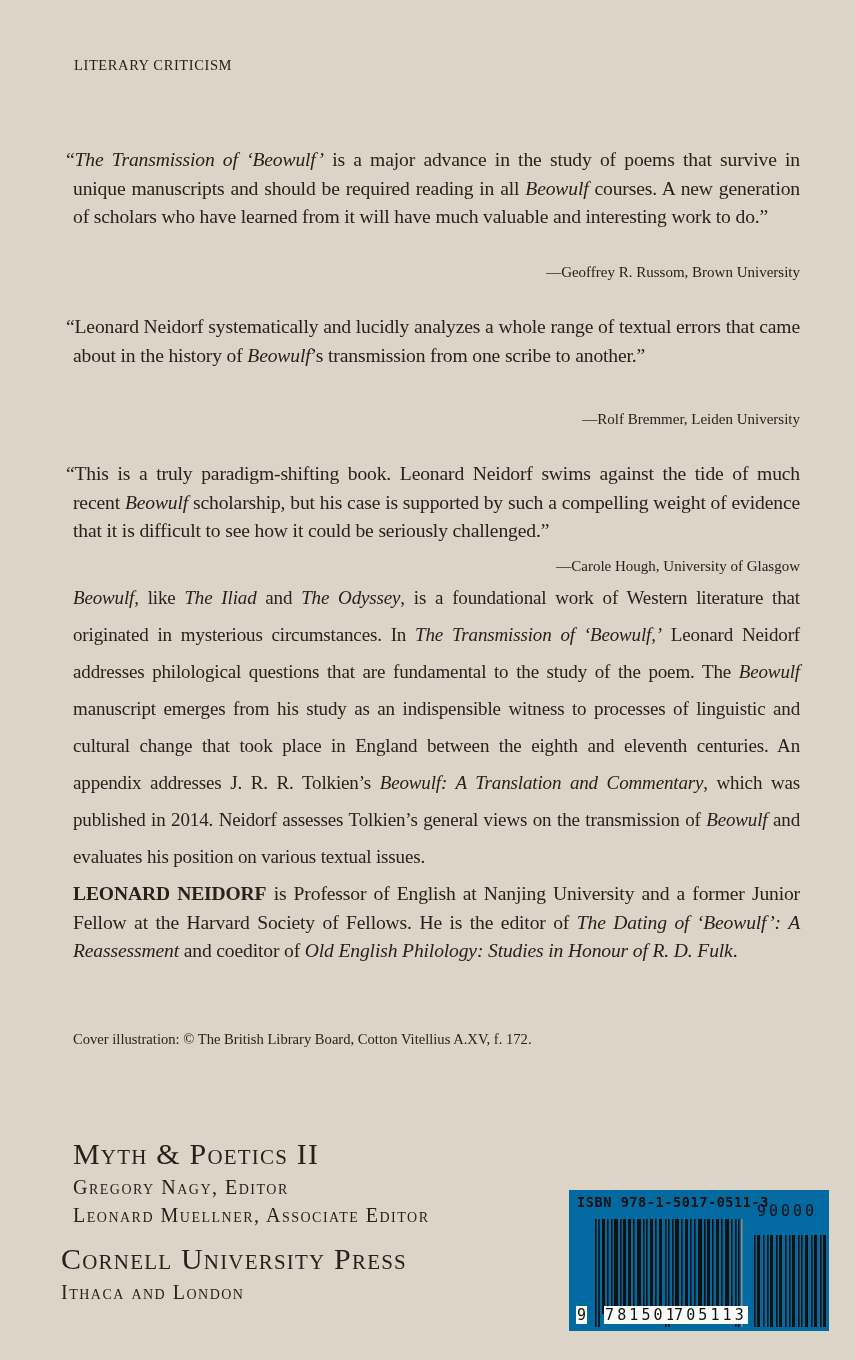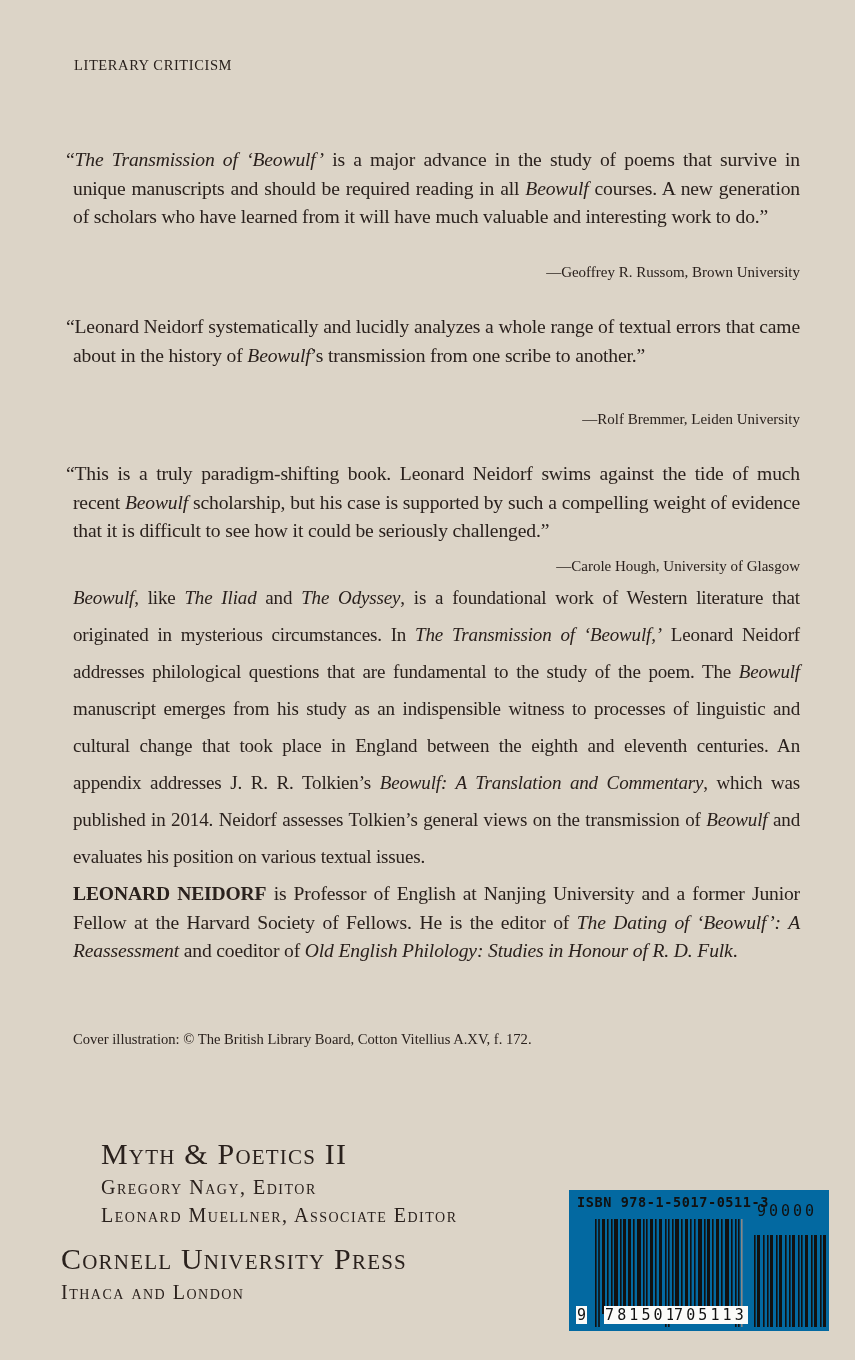--- a/index.html
+++ b/index.html
@@ -70,21 +70,20 @@
       top: 1029px;
       font-size: 14.6px;
       line-height: 20px;
     }
     .series {
       position: absolute;
       left: 73px;
       top: 1135px;
       font-variant: small-caps;
       letter-spacing: 1.2px;
-      margin-left: 28px;
     }
     .series .title { font-size: 30px; line-height: 38px; display: block; }
     .series .ed { font-size: 20px; line-height: 28px; display: block; letter-spacing: 1.5px; }
     .publisher {
       position: absolute;
       left: 61px;
       top: 1240px;
       font-variant: small-caps;
       letter-spacing: 1.2px;
     }

